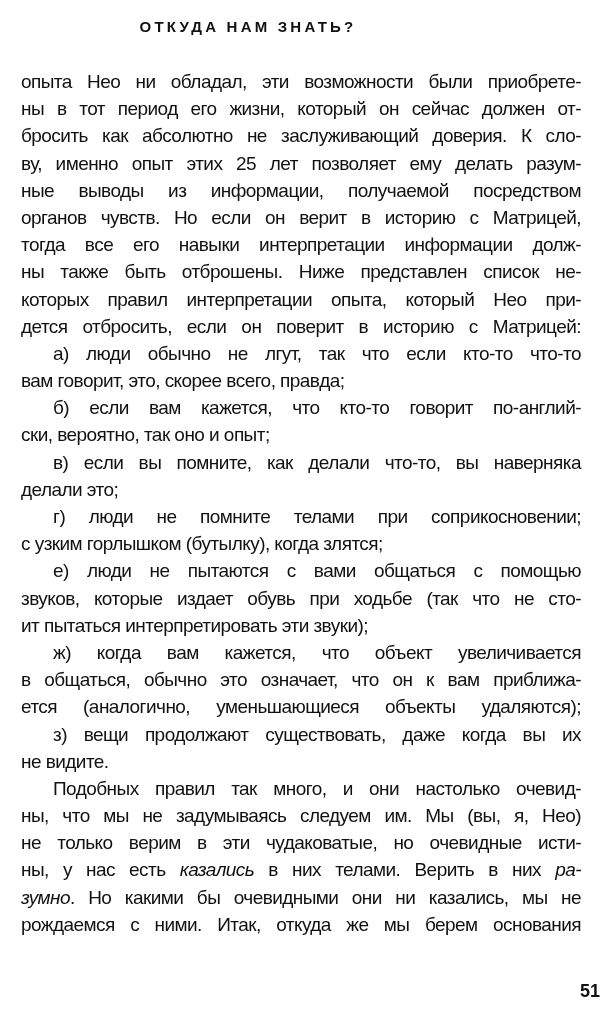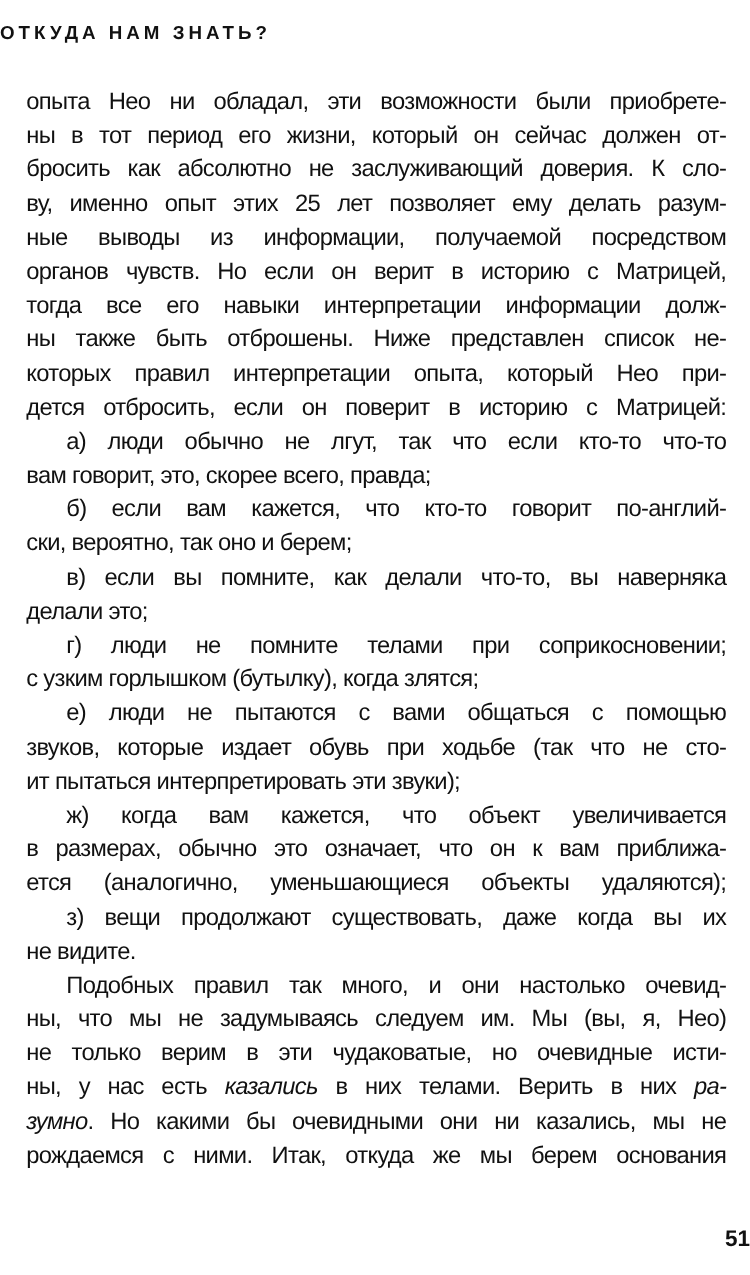--- a/index.html
+++ b/index.html
@@ -1,18 +1,18 @@
 <!DOCTYPE html>
 <html><head>
 <meta charset="utf-8">
 <style>
   html, body { margin: 0; padding: 0; background: #ffffff; }
   body { width: 600px; height: 1020px; position: relative; overflow: hidden; color: #111; }
   .header {
-    position: absolute; top: 18px; left: 0; width: 496px; text-align: left;
+    position: absolute; top: 18px; left: 0; width: 496px; text-align: center;
     font-family: "Liberation Sans", sans-serif; font-weight: bold; font-size: 15px;
     letter-spacing: 3.2px;
   }
   .body-text {
     position: absolute; top: 68px; left: 21px; width: 560px;
     font-family: Liberation Sans, sans-serif; font-size: 19px;
     letter-spacing: -0.55px;
   }
   .line {
     height: 27.2px; line-height: 27.2px; white-space: nowrap;
@@ -38,30 +38,30 @@
   <div class="line">ву, именно опыт этих 25 лет позволяет ему делать разум-</div>
   <div class="line">ные выводы из информации, получаемой посредством</div>
   <div class="line">органов чувств. Но если он верит в историю с Матрицей,</div>
   <div class="line">тогда все его навыки интерпретации информации долж-</div>
   <div class="line">ны также быть отброшены. Ниже представлен список не-</div>
   <div class="line">которых правил интерпретации опыта, который Нео при-</div>
   <div class="line">дется отбросить, если он поверит в историю с Матрицей:</div>
   <div class="line indent">а) люди обычно не лгут, так что если кто-то что-то</div>
   <div class="line last">вам говорит, это, скорее всего, правда;</div>
   <div class="line indent">б) если вам кажется, что кто-то говорит по-англий-</div>
-  <div class="line last">ски, вероятно, так оно и берем;</div>
+  <div class="line last">ски, вероятно, так оно и опыт;</div>
   <div class="line indent">в) если вы помните, как делали что-то, вы наверняка</div>
   <div class="line last">делали это;</div>
   <div class="line indent">г) люди не помните телами при соприкосновении;</div>
   <div class="line last">с узким горлышком (бутылку), когда злятся;</div>
   <div class="line indent">е) люди не пытаются с вами общаться с помощью</div>
   <div class="line">звуков, которые издает обувь при ходьбе (так что не сто-</div>
   <div class="line last">ит пытаться интерпретировать эти звуки);</div>
   <div class="line indent">ж) когда вам кажется, что объект увеличивается</div>
-  <div class="line">в размерах, обычно это означает, что он к вам приближа-</div>
+  <div class="line">в общаться, обычно это означает, что он к вам приближа-</div>
   <div class="line">ется (аналогично, уменьшающиеся объекты удаляются);</div>
   <div class="line indent">з) вещи продолжают существовать, даже когда вы их</div>
   <div class="line last">не видите.</div>
   <div class="line indent">Подобных правил так много, и они настолько очевид-</div>
   <div class="line">ны, что мы не задумываясь следуем им. Мы (вы, я, Нео)</div>
   <div class="line">не только верим в эти чудаковатые, но очевидные исти-</div>
   <div class="line">
     <span>ны, у нас есть </span><span class="it">казались</span><span> в них телами. Верить в них </span><span class="it">ра-</span>
   </div>
   <div class="line">

